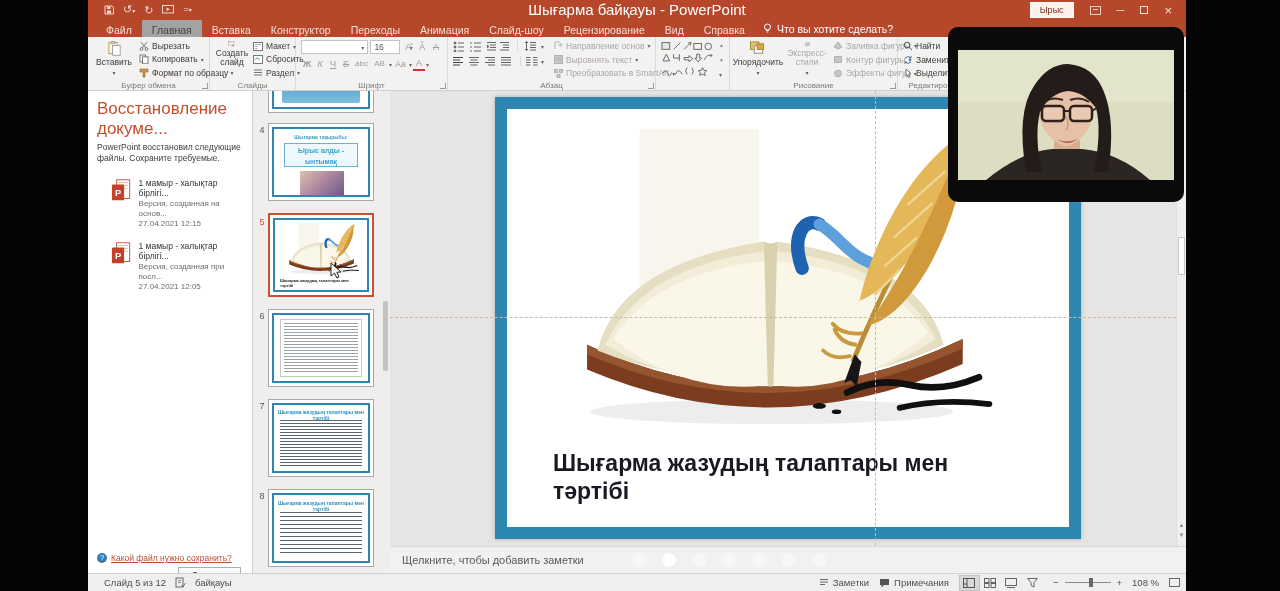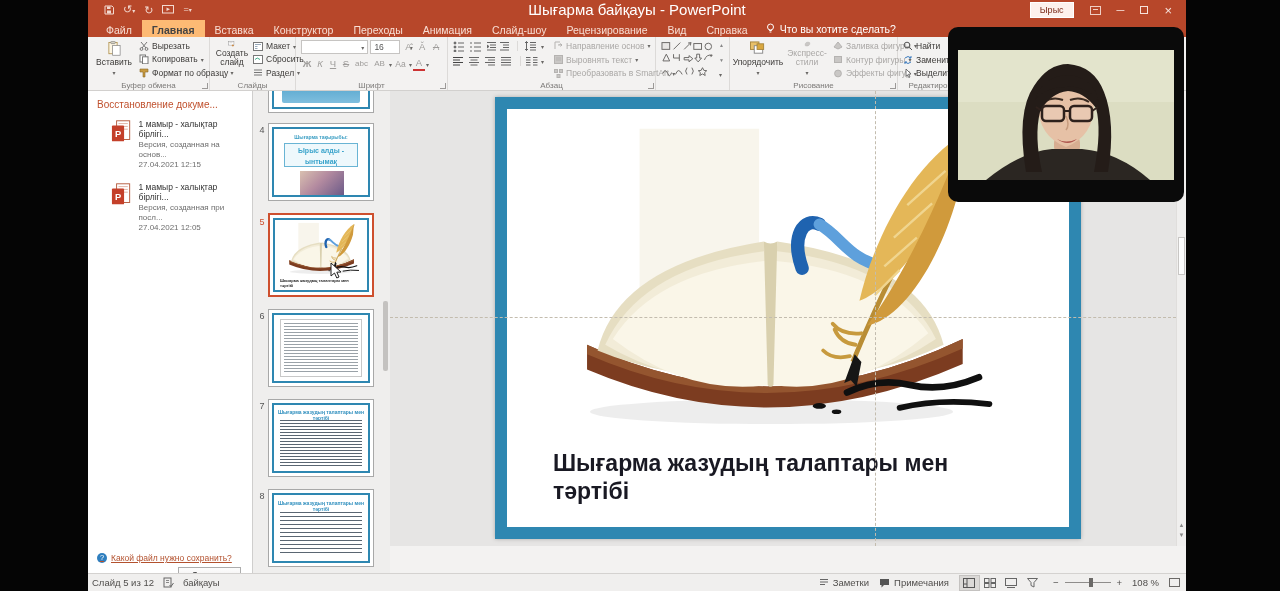--- a/index.html
+++ b/index.html
@@ -18,41 +18,41 @@
   .tb-right { margin-left:auto; display:flex; align-items:center; gap:16px; padding-right:14px; z-index:2; }
   .signin { background:#fdf1ec; color:#7e2d1b; font-size:9px; line-height:9px; padding:2.5px 9px; border:1px solid #ffffff; cursor:default; }
   .winbtn { color:#f7e3dc; font-size:11px; line-height:11px; }
   .ribopt { width:11px; height:9px; border:1px solid #f0cfc5; position:relative; }
   .ribopt::after { content:""; position:absolute; left:2px; top:2px; width:5px; height:0; border-top:1px solid #f0cfc5; }
   .maxbtn { width:8px; height:8px; border:1px solid #f7e3dc; }
 
   
   .tabrow { height:17px; background:#b7472a; display:flex; align-items:stretch; padding-left:8px; }
   .tab { font-size:10.5px; color:#f8ded4; padding:2px 10px 0; display:flex; align-items:center; }
-  .tab.active { background:#fdba74; color:#444;font-weight:bold; }
+  .tab.active { background:#a3a3a3; color:#444; }
   .tellme { display:flex; align-items:center; gap:5px; color:#fff; font-size:10.5px; padding:0 8px; }
 
   
   .ribbon { position:relative; height:54px; background:#f3f2f1; border-bottom:1px solid #d2d0ce; display:flex; align-items:stretch; }
   .rgroup { position:relative; border-right:1px solid #dcdad8; padding:3px 5px 11px; display:flex; gap:4px; }
   .rgroup-label { position:absolute; bottom:0; left:0; right:0; text-align:center; font-size:8px; color:#7b7977; }
   .launcher { position:absolute; right:1px; bottom:1px; width:6px; height:6px; border-right:1px solid #9b9997; border-bottom:1px solid #9b9997; }
   .bigbtn { display:flex; flex-direction:column; align-items:center; justify-content:flex-start; font-size:8.5px; color:#3c3a38; padding:1px 3px; line-height:9px; text-align:center; gap:2px; }
   .col { display:flex; flex-direction:column; justify-content:flex-start; gap:1px; }
   .smallrow { display:flex; align-items:center; gap:3px; font-size:8.5px; color:#3c3a38; height:12.5px; white-space:nowrap; }
   .dis { color:#a9a7a5 !important; }
   .dis svg * { stroke:#b5b3b1 !important; fill:#c9c7c5 !important; }
   .car { font-size:6px; color:#6a6866; }
   .combo { border:1px solid #c6c4c2; background:#fff; height:14px; font-size:8.5px; color:#555; display:flex; align-items:center; padding:0 3px; gap:13px; }
   .fbtn { font-size:9.5px; width:12px; text-align:center; color:#9e9c9a; line-height:12px; }
   .vdiv { width:1px; background:#dcdad8; margin:1px 2px; }
 
   
   .recovery { position:absolute; left:0; top:91px; width:165px; bottom:18px; background:#fff; border-right:1px solid #cfcecd; padding:8px 9px; }
-  .rec-title { font-size:10px; color:#c0512e; margin-bottom:9px; }
+  .rec-title { font-size:17px; color:#c0512e; margin-bottom:3px; }
   .rec-intro { font-size:8.5px; color:#3b3b3b; line-height:11px; margin-bottom:14px; }
   .rec-file { display:flex; gap:7px; margin-bottom:12px; }
   .rec-file .meta { font-size:8px; color:#6d6d6d; line-height:10px; }
   .rec-file .fname { font-size:8.5px; color:#333; margin-bottom:1px; }
   .rec-bottom { position:absolute; bottom:10px; left:9px; right:9px; }
   .rec-link { display:flex; align-items:center; gap:4px; font-size:8.5px; color:#b3512e; text-decoration:underline; }
   .qmark { width:10px; height:10px; border-radius:50%; background:#2f7fbf; color:#fff; font-size:7.5px; text-align:center; line-height:10px; text-decoration:none; flex:none; }
   .rec-close { position:absolute; right:2px; top:14px; font-size:9px; color:#333; background:linear-gradient(#fdfdfd,#eceaea); border:1px solid #adadad; padding:2px 13px; }
 
   
@@ -79,21 +79,21 @@
 
   
   .notesbar { position:absolute; left:302px; right:0; bottom:18px; height:27px; background:#f2f1f0; border-top:1px solid #d9d7d5; display:flex; align-items:center; }
   .notes-text { font-size:11px; color:#5a5a5a; padding-left:12px; }
   .dots { display:flex; gap:16px; margin-left:48px; }
   .dots i { width:14px; height:14px; border-radius:50%; background:#fff; opacity:.45; }
   .dots i.on { opacity:1; }
 
   
   .statusbar { position:absolute; left:0; right:0; bottom:0; height:18px; background:#f0efee; border-top:1px solid #d4d2d0; display:flex; align-items:center; font-size:9.5px; color:#504e4c; }
-  .statusbar .lft { display:flex; align-items:flex-start; gap:9px; padding-left:4px; }
+  .statusbar .lft { display:flex; align-items:flex-start; gap:9px; padding-left:16px; }
   .statusbar .rgt { margin-left:auto; display:flex; align-items:center; gap:10px; padding-right:6px; }
   .sb-item { display:flex; align-items:center; gap:4px; }
   .viewbtns { display:flex; }
   .viewbtns .vb { width:21px; height:16px; display:flex; align-items:center; justify-content:center; }
   .viewbtns .vb.act { background:#dbd9d7; border:1px solid #c4c2c0; }
   .zoomslider { display:flex; align-items:center; gap:6px; }
   .ztrack { position:relative; width:46px; height:1px; background:#8f8d8b; }
   .zthumb { position:absolute; left:24px; top:-4px; width:4px; height:9px; background:#6b6967; }
   .fiticon { width:11px; height:9px; border:1px solid #6b6967; position:relative; }
 
@@ -489,20 +489,21 @@
             <span>Выделить</span>
               <span class="car">▾</span>
           </div>
         </div>
         <div class="rgroup-label">Редактирование</div>
       </div>
     </div>
 
     <div class="recovery">
       <div class="rec-title">Восстановление докуме...</div>
+      <div class="rec-intro">PowerPoint восстановил следующие файлы.  Сохраните требуемые.</div>
 
       <div class="rec-file" style="margin-left:14px;">
         <svg width="22" height="26" viewBox="0 0 22 26">
             <rect x="6" y="1" width="14" height="20" fill="#fff" stroke="#b55a3c"></rect>
             <path d="M8 4 h10 M8 7 h10 M8 10 h10" stroke="#e0b0a0"></path>
             <rect x="1" y="6" width="13" height="17" rx="1" fill="#c4402a"></rect>
             <text x="7.5" y="18" font-size="10" fill="#fff" text-anchor="middle" font-family="Liberation Sans, sans-serif" font-weight="bold">P</text>
           </svg>
         <div>
           <div class="fname">1 мамыр - халықтар бірлігі...</div>
@@ -602,20 +603,32 @@
       <div class="guide-h"></div>
       <div class="escroll">
         <div class="sthumb"></div>
         <div class="nav">
           <span>▲</span>
           <span>▼</span>
         </div>
       </div>
     </div>
 
+    <div class="notesbar">
+      <div class="notes-text">Щелкните, чтобы добавить заметки</div>
+      <div class="dots">
+        <i></i>
+          <i class="on"></i>
+          <i></i>
+          <i></i>
+          <i></i>
+          <i></i>
+          <i></i>
+      </div>
+    </div>
 
     <div class="statusbar">
       <div class="lft">
         <span>Слайд 5 из 12</span>
         <svg width="11" height="11" viewBox="0 0 11 11">
             <rect x="1" y="1" width="7" height="9" fill="none" stroke="#666"></rect>
             <path d="M3 3.5 h3 M3 5.5 h3" stroke="#888"></path>
             <path d="M6.5 8 l1.5 1.5 L10.5 6" stroke="#666" fill="none"></path>
           </svg>
         <span>байқауы</span>

